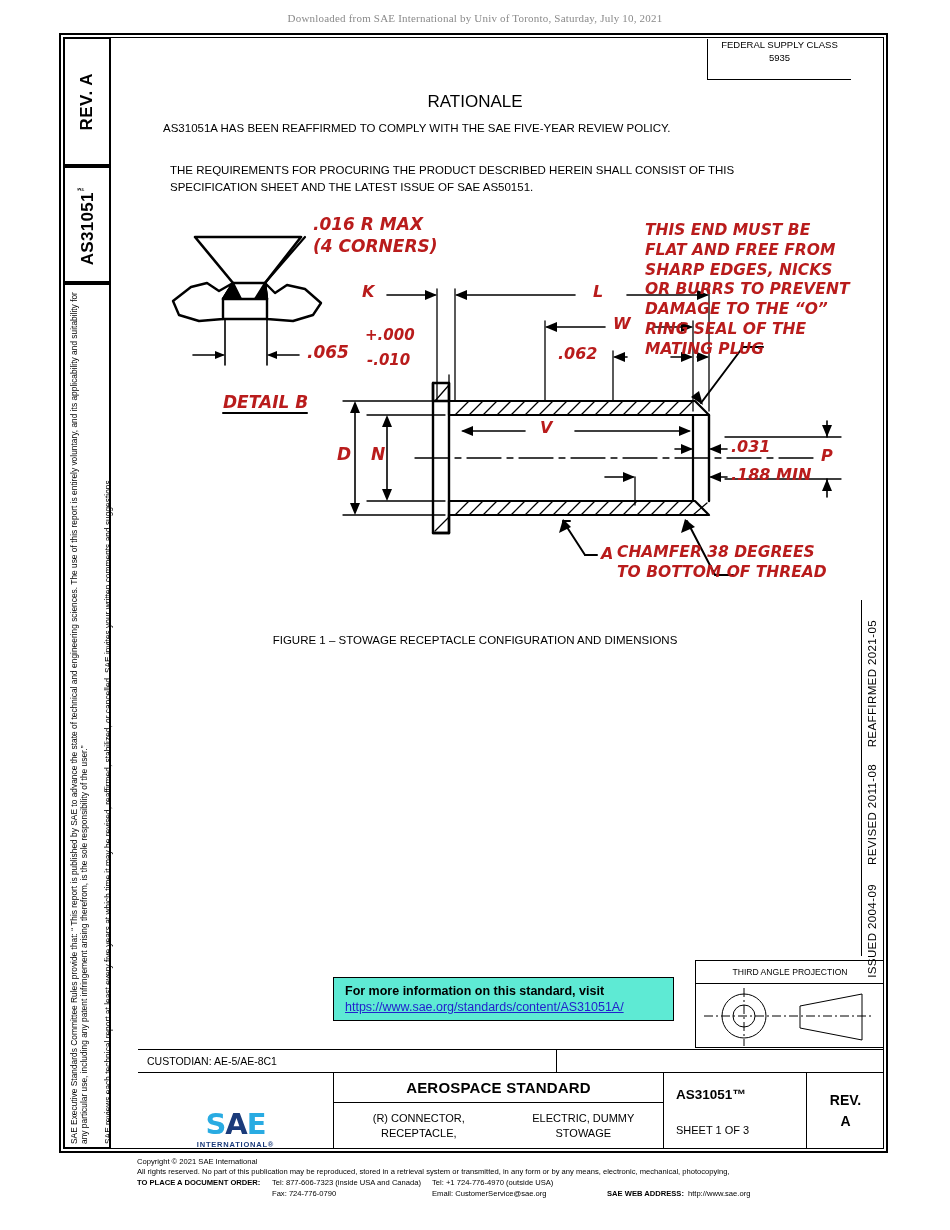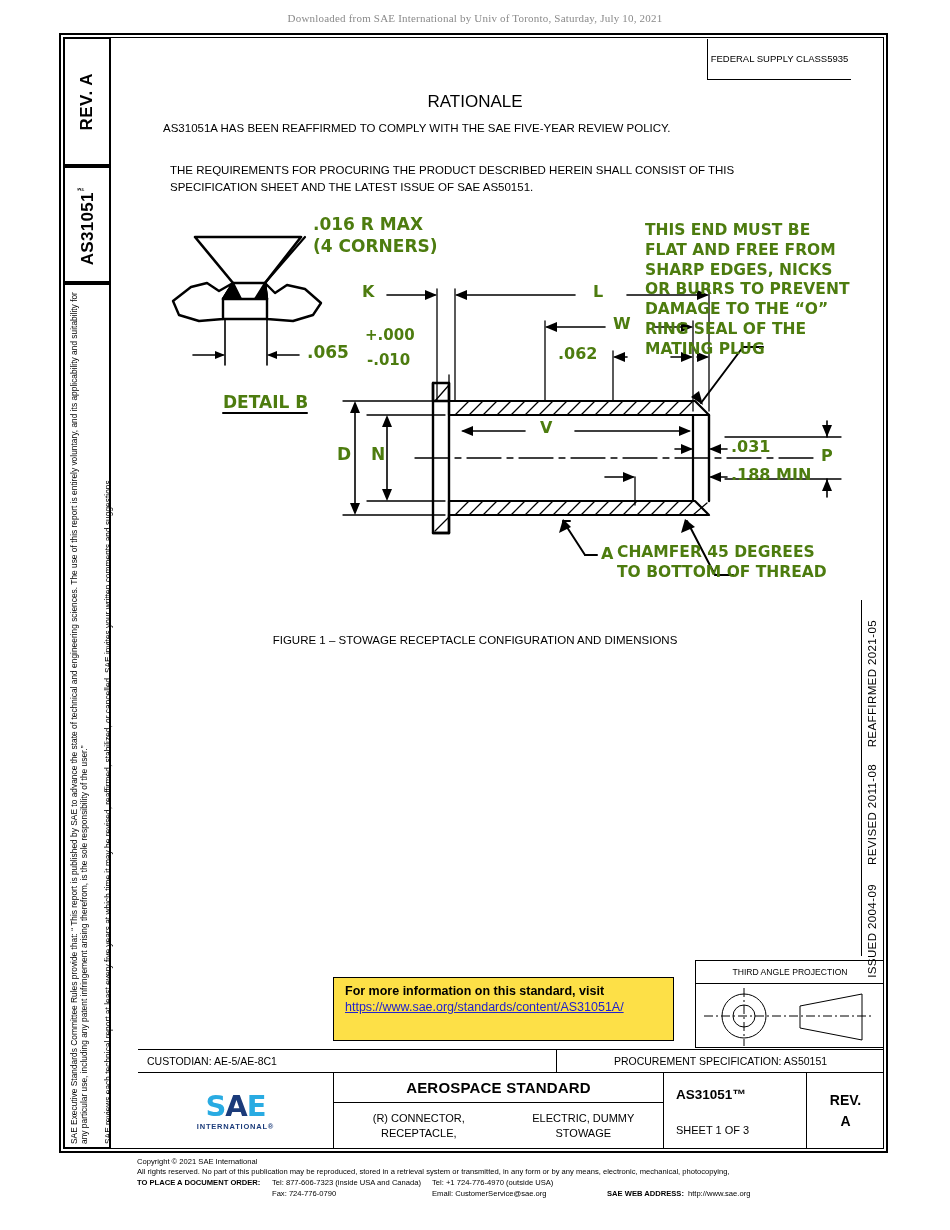--- a/index.html
+++ b/index.html
@@ -35,43 +35,43 @@
       border:2px solid #000;border-top-width:2px;box-sizing:border-box;}
   #legal-1{left:68px;top:288px;height:856px;width:22px;}
   #legal-2{left:92px;top:288px;height:856px;width:22px;}
   .legal-txt{position:absolute;writing-mode:vertical-rl;transform:rotate(180deg);
       font-size:8.4px;line-height:1.18;color:#000;
       display:flex;align-items:flex-end;}
 
   
   #fsc{left:707px;top:39px;width:144px;height:41px;
      border-left:1.5px solid #000;border-bottom:1.5px solid #000;
-     box-sizing:border-box;display:flex;flex-direction:row;
-     align-items:center;justify-content:center;font-size:9.5px;line-height:1.35;}
+     box-sizing:border-box;display:flex;flex-direction:column;
+     align-items:center;font-size:9.5px;line-height:1.35;}
 
   
   #rationale-title{left:0;top:92px;width:950px;text-align:center;font-size:17px;}
   #rationale-p1{left:163px;top:122px;width:660px;font-size:11.5px;}
   #rationale-p2{left:170px;top:162px;width:650px;font-size:11.5px;line-height:1.45;}
 
   
   #drawing{left:115px;top:215px;width:770px;height:400px;}
   .dlabel{position:absolute;font-family:"DejaVu Sans",sans-serif;
-      font-weight:bold;color:#4d7c0f;white-space:pre;line-height:1.12;}
+      font-weight:bold;color:#b91c1c;white-space:pre;line-height:1.12;font-style:italic;}
 
   #fig-caption{left:0;top:634px;width:950px;text-align:center;font-size:11.5px;}
 
   
   .rev-v{position:absolute;writing-mode:vertical-rl;transform:rotate(180deg);
       font-size:11.5px;letter-spacing:.4px;white-space:nowrap;}
   #sep-v{left:861px;top:600px;width:0;height:356px;border-left:1.5px solid #000;}
 
   
-  #info-box{left:333px;top:977px;width:341px;height:64px;
-     border:1.5px solid #000;box-sizing:border-box;background:#fde047;
+  #info-box{left:333px;top:977px;width:341px;height:44px;
+     border:1.5px solid #000;box-sizing:border-box;background:#5eead4;
      padding:6px 0 0 11px;}
   #info-line1{font-size:12.5px;font-weight:bold;}
   #info-link{font-size:12.5px;color:#2222cc;text-decoration:underline;display:block;margin-top:2px;}
 
   
   #tap{left:695px;top:960px;width:189px;height:88px;
      border:1.5px solid #000;border-right:none;box-sizing:border-box;}
   #tap-head{height:22px;border-bottom:1.5px solid #000;
      display:flex;align-items:center;justify-content:center;font-size:8.6px;}
 
@@ -80,21 +80,21 @@
      border-top:1.5px solid #000;border-bottom:1.5px solid #000;
      box-sizing:border-box;display:flex;}
   #cust-left{width:419px;display:flex;align-items:center;padding-left:9px;
      border-right:1.5px solid #000;box-sizing:border-box;font-size:10.5px;}
   #cust-right{flex:1;display:flex;align-items:center;justify-content:center;font-size:10.5px;}
 
   
   #title-block{left:138px;top:1073px;width:746px;height:76px;
      box-sizing:border-box;display:flex;}
   #tb-logo{width:196px;border-right:1.5px solid #000;box-sizing:border-box;
-     display:flex;align-items:center;justify-content:center;}
+     display:flex;align-items:flex-end;justify-content:center;}
   #tb-mid{width:330px;border-right:1.5px solid #000;box-sizing:border-box;
      display:flex;flex-direction:column;}
   #tb-mid-top{height:29px;border-bottom:1.5px solid #000;
      display:flex;align-items:center;justify-content:center;
      font-size:15px;font-weight:bold;letter-spacing:.2px;}
   #tb-mid-bot{flex:1;display:flex;flex-direction:row;align-items:center;
      justify-content:center;font-size:11px;line-height:1.4;text-align:center;}
   #tb-num{width:143px;border-right:1.5px solid #000;box-sizing:border-box;
      display:flex;flex-direction:column;justify-content:center;padding-left:12px;}
   #tb-num-1{font-size:13.5px;font-weight:bold;}
@@ -379,21 +379,21 @@
   <div class="dlabel" style="left:706px;top:232px;font-size:16px;">P</div>
   <div class="dlabel" style="left:486px;top:330px;font-size:16px;">A</div>
 
   <div class="dlabel" style="left:530px;top:6px;font-size:15.5px;line-height:1.28;">THIS END MUST BE
 FLAT AND FREE FROM
 SHARP EDGES, NICKS
 OR BURRS TO PREVENT
 DAMAGE TO THE “O”
 RING SEAL OF THE
 MATING PLUG</div>
-  <div class="dlabel" style="left:502px;top:328px;font-size:15.5px;line-height:1.28;">CHAMFER 45 DEGREES
+  <div class="dlabel" style="left:502px;top:328px;font-size:15.5px;line-height:1.28;">CHAMFER 38 DEGREES
 TO BOTTOM OF THREAD</div>
 </div>
 
 <div class="abs" id="fig-caption">FIGURE 1 – STOWAGE RECEPTACLE CONFIGURATION AND DIMENSIONS</div>
 
 <div class="abs" id="sep-v"></div>
 <div class="abs rev-v" style="left:866px;top:884px;">ISSUED 2004-09</div>
 <div class="abs rev-v" style="left:866px;top:764px;">REVISED 2011-08</div>
 <div class="abs rev-v" style="left:866px;top:620px;">REAFFIRMED 2021-05</div>
 
@@ -412,21 +412,20 @@
       <g stroke-dasharray="9 3 2 3">
         <line x1="8" y1="32" x2="178" y2="32"></line>
         <line x1="48" y1="4" x2="48" y2="62"></line>
       </g>
     </g>
   </svg>
 </div>
 
 <div class="abs" id="cust-row">
   <div id="cust-left">CUSTODIAN: AE-5/AE-8C1</div>
-  <div id="cust-right">PROCUREMENT SPECIFICATION: AS50151</div>
 </div>
 
 <div class="abs" id="title-block">
   <div id="tb-logo">
     <div class="sae-logo">
       <div class="sae-word">
         <span class="sae-s">S</span><span class="sae-a">A</span><span class="sae-e">E</span>
       </div>
       <div class="sae-sub">INTERNATIONAL®</div>
     </div>

